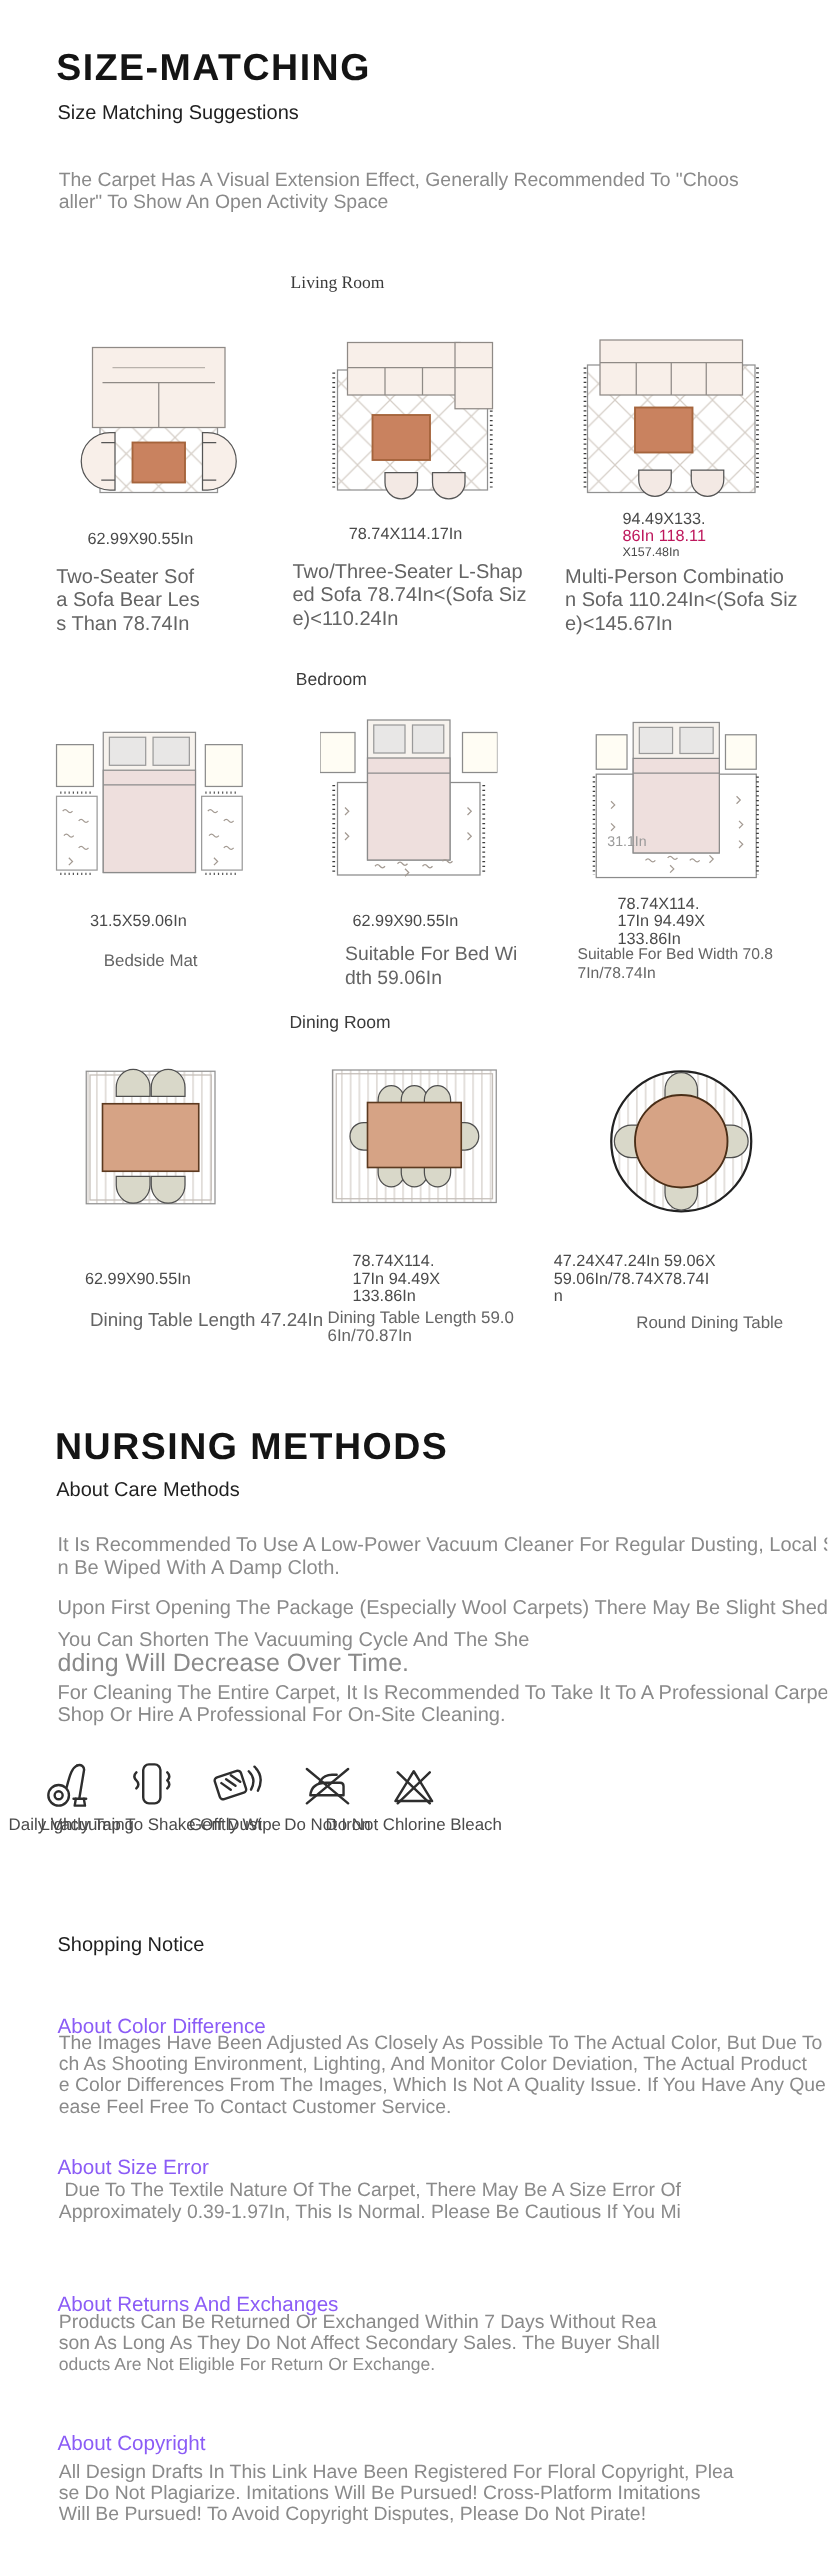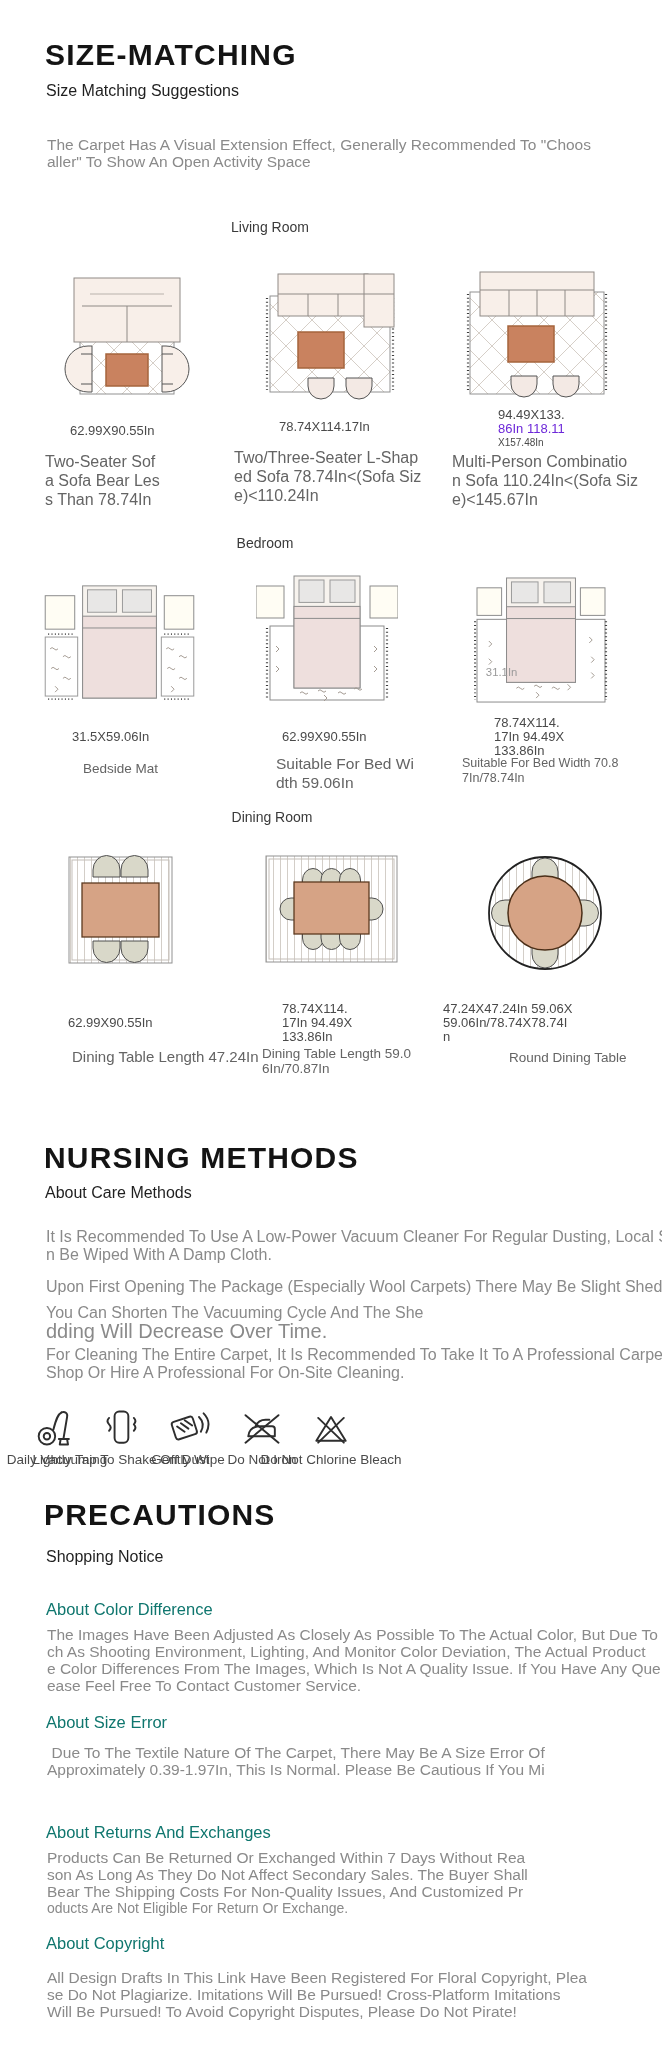--- a/index.html
+++ b/index.html
@@ -6,35 +6,35 @@
   body{width:662px;overflow:hidden;font-family:"Liberation Sans",sans-serif;}
   .page{position:relative;width:662px;height:2048px;background:#fff;overflow:hidden;}
   .abs{position:absolute;}
   .h1{font-size:30px;font-weight:700;letter-spacing:1.2px;color:#141414;white-space:pre;}
   .sub{font-size:16px;color:#1f1f1f;white-space:pre;}
   .para div{white-space:pre;color:#8a8a8a;}
   .room-title{font-size:14px;color:#3a3a3a;white-space:pre;transform:translateX(-50%);}
   .size-label div{font-size:13px;line-height:14px;color:#4a4a4a;white-space:pre;}
   .desc div{white-space:pre;color:#646464;}
   .icon-label{font-size:13.5px;color:#4a4a4a;white-space:pre;transform:translateX(-50%);}
-  .notice-head{font-size:16.5px;color:#0f766e;white-space:pre;}
+  .notice-head{font-size:16.5px;color:#8b5cf6;white-space:pre;margin-top:12px;}
   svg{display:block;}
 </style>
 </head>
 <body>
 
 <div class="page">
   <div class="abs h1" style="left:45px;top:38px;">SIZE-MATCHING</div>
   <div class="abs sub" style="left:46px;top:82px;">Size Matching Suggestions</div>
   <div class="abs para" id="intro" style="left:47px;top:136px;">
       <div style="font-size: 15.5px; line-height: 17px; white-space: pre;">The Carpet Has A Visual Extension Effect, Generally Recommended To "Choos</div>
       <div style="font-size: 15.5px; line-height: 17px; white-space: pre;">aller" To Show An Open Activity Space</div>
     </div>
   <div id="rooms">
-      <div class="abs room-title" style="left: 270px; top: 219px;">Living Room</div>
+      <div class="abs room-title" style="left: 270px; top: 219px; font-family: Liberation Serif, serif;">Living Room</div>
       <div class="abs" style="left: 62px; top: 272px; width: 130px; height: 128px;">
         <svg viewBox="0 0 130 128" width="130" height="128" fill="none" stroke-width="1">
           <defs>
  <pattern id="lat00" width="26" height="26" patternUnits="userSpaceOnUse">
               <path d="M0 0 L26 26 M26 0 L0 26" stroke="#d6cfc8" fill="none"></path>
             </pattern>
  <pattern id="str00" width="7" height="7" patternUnits="userSpaceOnUse">
               <path d="M1.5 0 V7" stroke="#d3cec8"></path>
             </pattern>
           </defs>
@@ -111,21 +111,21 @@
    <line x1="43" y1="22" x2="43" y2="48" stroke="#8f8a86"></line>
    <line x1="71" y1="22" x2="71" y2="48" stroke="#8f8a86"></line>
    <line x1="99" y1="22" x2="99" y2="48" stroke="#8f8a86"></line>
    <rect x="42" y="58" width="46" height="36" fill="#c9825f" stroke="#a5643c" stroke-width="1.5"></rect>
    <path d="M45 108 h26 v8 a13 13 0 0 1 -26 0 z" fill="#f3e9e4" stroke="#555"></path>
    <path d="M87 108 h26 v8 a13 13 0 0 1 -26 0 z" fill="#f3e9e4" stroke="#555"></path>
         </svg>
       </div>
       <div class="abs size-label" style="left: 498px; top: 408px;">
         <div style="font-size: 13px; line-height: 14px; white-space: pre; color: rgb(74, 74, 74);">94.49X133.</div>
-        <div style="font-size: 13px; line-height: 14px; white-space: pre; color: #6d28d9;">86In 118.11</div>
+        <div style="font-size: 13px; line-height: 14px; white-space: pre; color: #be185d;">86In 118.11</div>
         <div style="font-size: 10px; line-height: 14px; white-space: pre; color: rgb(74, 74, 74);">X157.48In</div>
       </div>
       <div class="abs desc" style="left: 452px; top: 452px;">
         <div style="font-size: 16px; line-height: 19px; white-space: pre; color: rgb(100, 100, 100);">Multi-Person Combinatio</div>
         <div style="font-size: 16px; line-height: 19px; white-space: pre; color: rgb(100, 100, 100);">n Sofa 110.24In&lt;(Sofa Siz</div>
         <div style="font-size: 16px; line-height: 19px; white-space: pre; color: rgb(100, 100, 100);">e)&lt;145.67In</div>
       </div>
       <div class="abs room-title" style="left: 265px; top: 535px;">Bedroom</div>
       <div class="abs" style="left: 42px; top: 578px; width: 155px; height: 122px;">
         <svg viewBox="0 0 155 124" width="155" height="122" fill="none" stroke-width="1">
@@ -403,40 +403,38 @@
       <div class="abs icon-label" style="left: 262px; top: 1452px;">Do Not Iron</div>
       <div class="abs" style="left: 309px; top: 1406px; width: 44px; height: 44px;">
         <svg viewBox="0 0 48 48" width="44" height="44" fill="none" stroke="#2e2e2e" stroke-width="2.1" stroke-linecap="round" stroke-linejoin="round">
           <path d="M24 12 L40 38 H8 Z"></path>
           <path d="M10 13 L38 40 M38 13 L10 40"></path>
         </svg>
       </div>
       <div class="abs icon-label" style="left: 331px; top: 1452px;">Do Not Chlorine Bleach</div>
     </div>
 
-  <div class="abs h1" style="left:44px;top:1498px;">PRECAUTIONS</div>
   <div class="abs sub" style="left:46px;top:1548px;">Shopping Notice</div>
   <div id="notices">
       <div class="abs notice-head" style="left: 46px; top: 1600px;">About Color Difference</div>
       <div class="abs para" style="left: 47px; top: 1626px;">
         <div style="font-size: 15.5px; line-height: 17px; white-space: pre; color: rgb(138, 138, 138);">The Images Have Been Adjusted As Closely As Possible To The Actual Color, But Due To F</div>
         <div style="font-size: 15.5px; line-height: 17px; white-space: pre; color: rgb(138, 138, 138);">ch As Shooting Environment, Lighting, And Monitor Color Deviation, The Actual Product</div>
         <div style="font-size: 15.5px; line-height: 17px; white-space: pre; color: rgb(138, 138, 138);">e Color Differences From The Images, Which Is Not A Quality Issue. If You Have Any Que</div>
         <div style="font-size: 15.5px; line-height: 17px; white-space: pre; color: rgb(138, 138, 138);">ease Feel Free To Contact Customer Service.</div>
       </div>
       <div class="abs notice-head" style="left: 46px; top: 1713px;">About Size Error</div>
       <div class="abs para" style="left: 47px; top: 1744px; text-align: right;">
         <div style="font-size: 15.5px; line-height: 17px; white-space: pre; color: rgb(138, 138, 138);">Due To The Textile Nature Of The Carpet, There May Be A Size Error Of</div>
         <div style="font-size: 15.5px; line-height: 17px; white-space: pre; color: rgb(138, 138, 138);">Approximately 0.39-1.97In, This Is Normal. Please Be Cautious If You Mi</div>
       </div>
       <div class="abs notice-head" style="left: 46px; top: 1823px;">About Returns And Exchanges</div>
       <div class="abs para" style="left: 47px; top: 1849px;">
         <div style="font-size: 15.5px; line-height: 17px; white-space: pre; color: rgb(138, 138, 138);">Products Can Be Returned Or Exchanged Within 7 Days Without Rea</div>
         <div style="font-size: 15.5px; line-height: 17px; white-space: pre; color: rgb(138, 138, 138);">son As Long As They Do Not Affect Secondary Sales. The Buyer Shall</div>
-        <div style="font-size: 15.5px; line-height: 17px; white-space: pre; color: rgb(138, 138, 138);">Bear The Shipping Costs For Non-Quality Issues, And Customized Pr</div>
         <div style="font-size: 14px; line-height: 17px; white-space: pre; color: rgb(138, 138, 138);">oducts Are Not Eligible For Return Or Exchange.</div>
       </div>
       <div class="abs notice-head" style="left: 46px; top: 1934px;">About Copyright</div>
       <div class="abs para" style="left: 47px; top: 1969px;">
         <div style="font-size: 15.5px; line-height: 17px; white-space: pre; color: rgb(138, 138, 138);">All Design Drafts In This Link Have Been Registered For Floral Copyright, Plea</div>
         <div style="font-size: 15.5px; line-height: 17px; white-space: pre; color: rgb(138, 138, 138);">se Do Not Plagiarize. Imitations Will Be Pursued! Cross-Platform Imitations</div>
         <div style="font-size: 15.5px; line-height: 17px; white-space: pre; color: rgb(138, 138, 138);">Will Be Pursued! To Avoid Copyright Disputes, Please Do Not Pirate!</div>
       </div>
     </div>
 </div>

